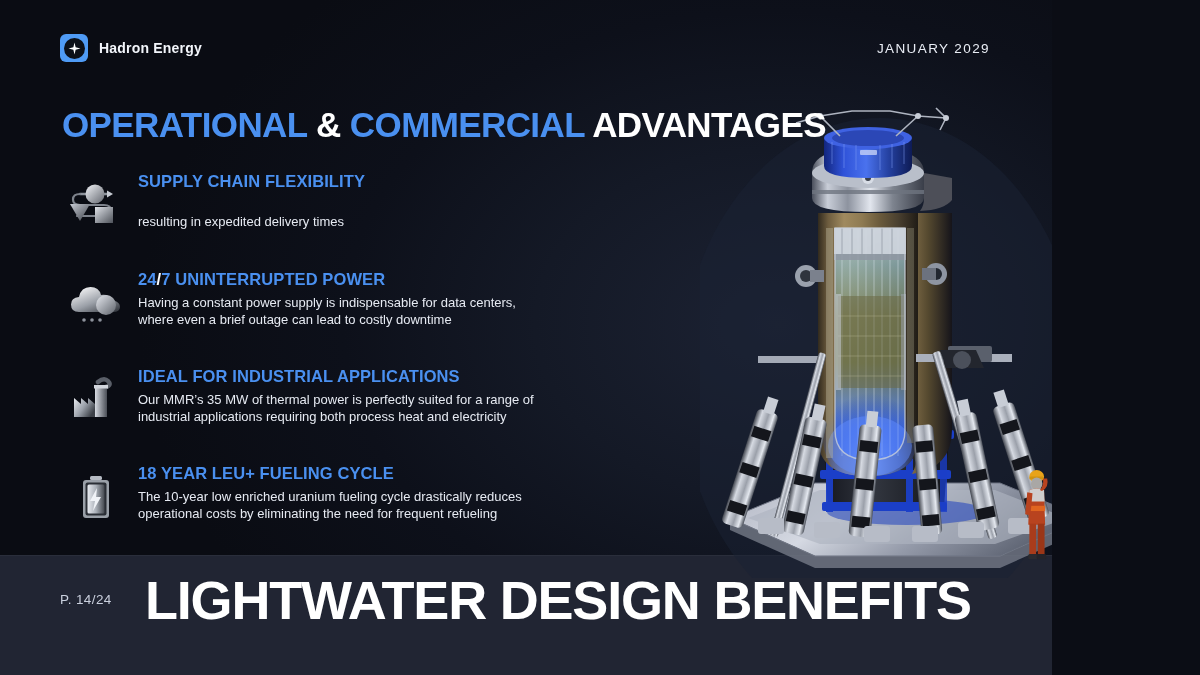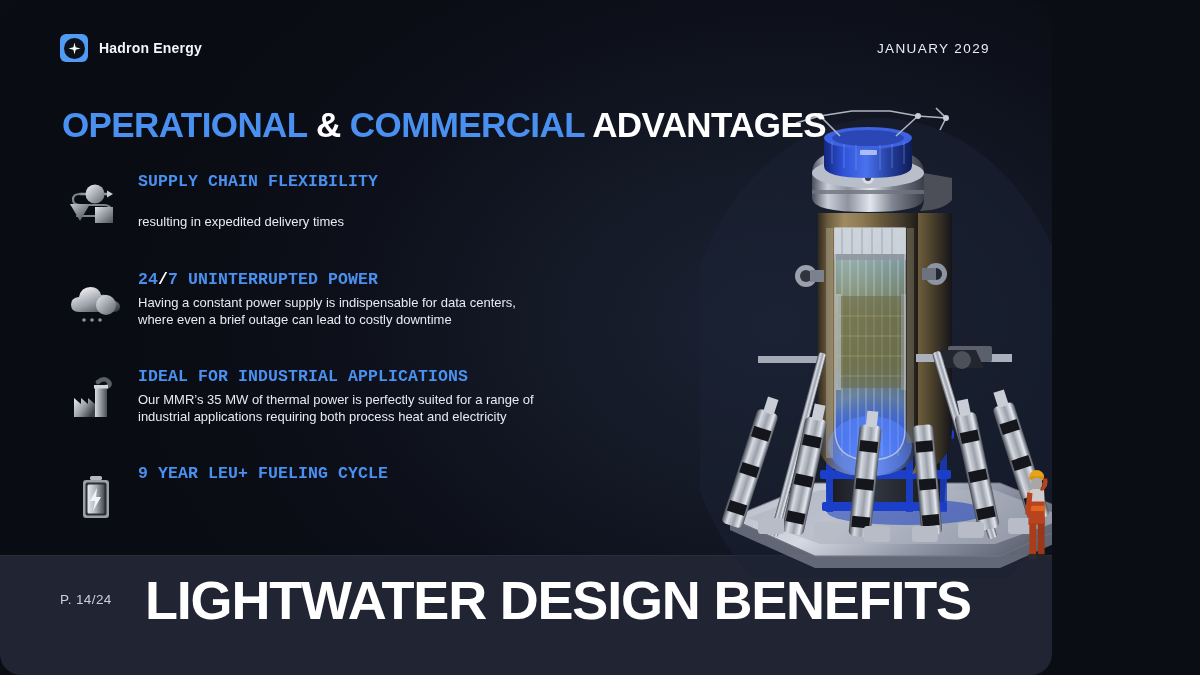--- a/index.html
+++ b/index.html
@@ -9,21 +9,20 @@
     font-family:"Liberation Sans", sans-serif;
     overflow:hidden;
   }
   .slide {
     position:relative;
     width:1052px; height:675px;
     background:
       radial-gradient(ellipse 640px 460px at 74% 48%, #1c2233 0%, #141926 38%, #0d101a 68%, #0a0c13 100%),
       linear-gradient(160deg, #0c0e17 0%, #0a0c14 100%);
     overflow:hidden;
-    border-radius:21px;
   }
   
   .footer-band {
     position:absolute; left:0; right:0; bottom:0; height:120px;
     background:#212533;
   }
   .footer-band::before{
     content:""; position:absolute; left:0; right:0; top:0; height:1px;
     background:rgba(255,255,255,0.045);
   }
@@ -67,21 +66,21 @@
   .features { position:absolute; left:60px; top:172px; width:600px; z-index:6; }
   .feature { position:relative; min-height:85px; padding-left:78px; margin-bottom:0; }
   .feature + .feature { margin-top:12px; }
   .feature-icon {
     position:absolute; left:4px; top:2px;
     width:64px; height:64px;
     display:flex; align-items:center; justify-content:center;
   }
   .feature-title {
     color:#4a90f0; font-size:16.5px; font-weight:700; letter-spacing:.1px;
-    margin-bottom:5px; white-space:nowrap;font-family:Liberation Mono, monospace;
+    margin-bottom:5px; white-space:nowrap;
   }
   .feature-title .slash { color:#ffffff; }
   .feature-desc {
     color:#e6eaf2; font-size:13px; line-height:1.32; font-weight:400;
     max-width:470px;
   }
   #feat-1 { height:86px; }
   #feat-2 { height:85px; }
   #feat-3 { height:85px; }
   #feat-4 { height:85px; }
@@ -489,21 +488,25 @@
                 <stop offset="100%" stop-color="#70757d"></stop>
             </linearGradient>
           </defs>
           <rect x="22" y="3" width="12" height="4" rx="1.5" fill="#b6bbc3"></rect>
           <rect x="15" y="7" width="26" height="38" rx="3" fill="#9aa0a8"></rect>
           <rect x="17.5" y="9.5" width="21" height="33" rx="2" fill="#2a2e35"></rect>
           <rect x="19.5" y="11.5" width="17" height="29" rx="1.5" fill="url(#ic4a)"></rect>
           <polygon points="29,15 22,28 27,28 25,38 33,24 28,24" fill="#f0f3f7"></polygon>
         </svg>
       </span>
-      <div class="feature-title"><span>9 YEAR LEU+ FUELING CYCLE</span></div>
+      <div class="feature-title"><span>18 YEAR LEU+ FUELING CYCLE</span></div>
+      <div class="feature-desc">
+        <span>The 10-year low enriched uranium fueling cycle drastically reduces</span><br>
+        <span>operational costs by eliminating the need for frequent refueling</span>
+      </div>
     </div>
 
   </div>
 
   <div class="page-num">P. 14/24</div>
   <div class="footer-title">LIGHTWATER DESIGN BENEFITS</div>
 
 </div>
 
 </body></html>

